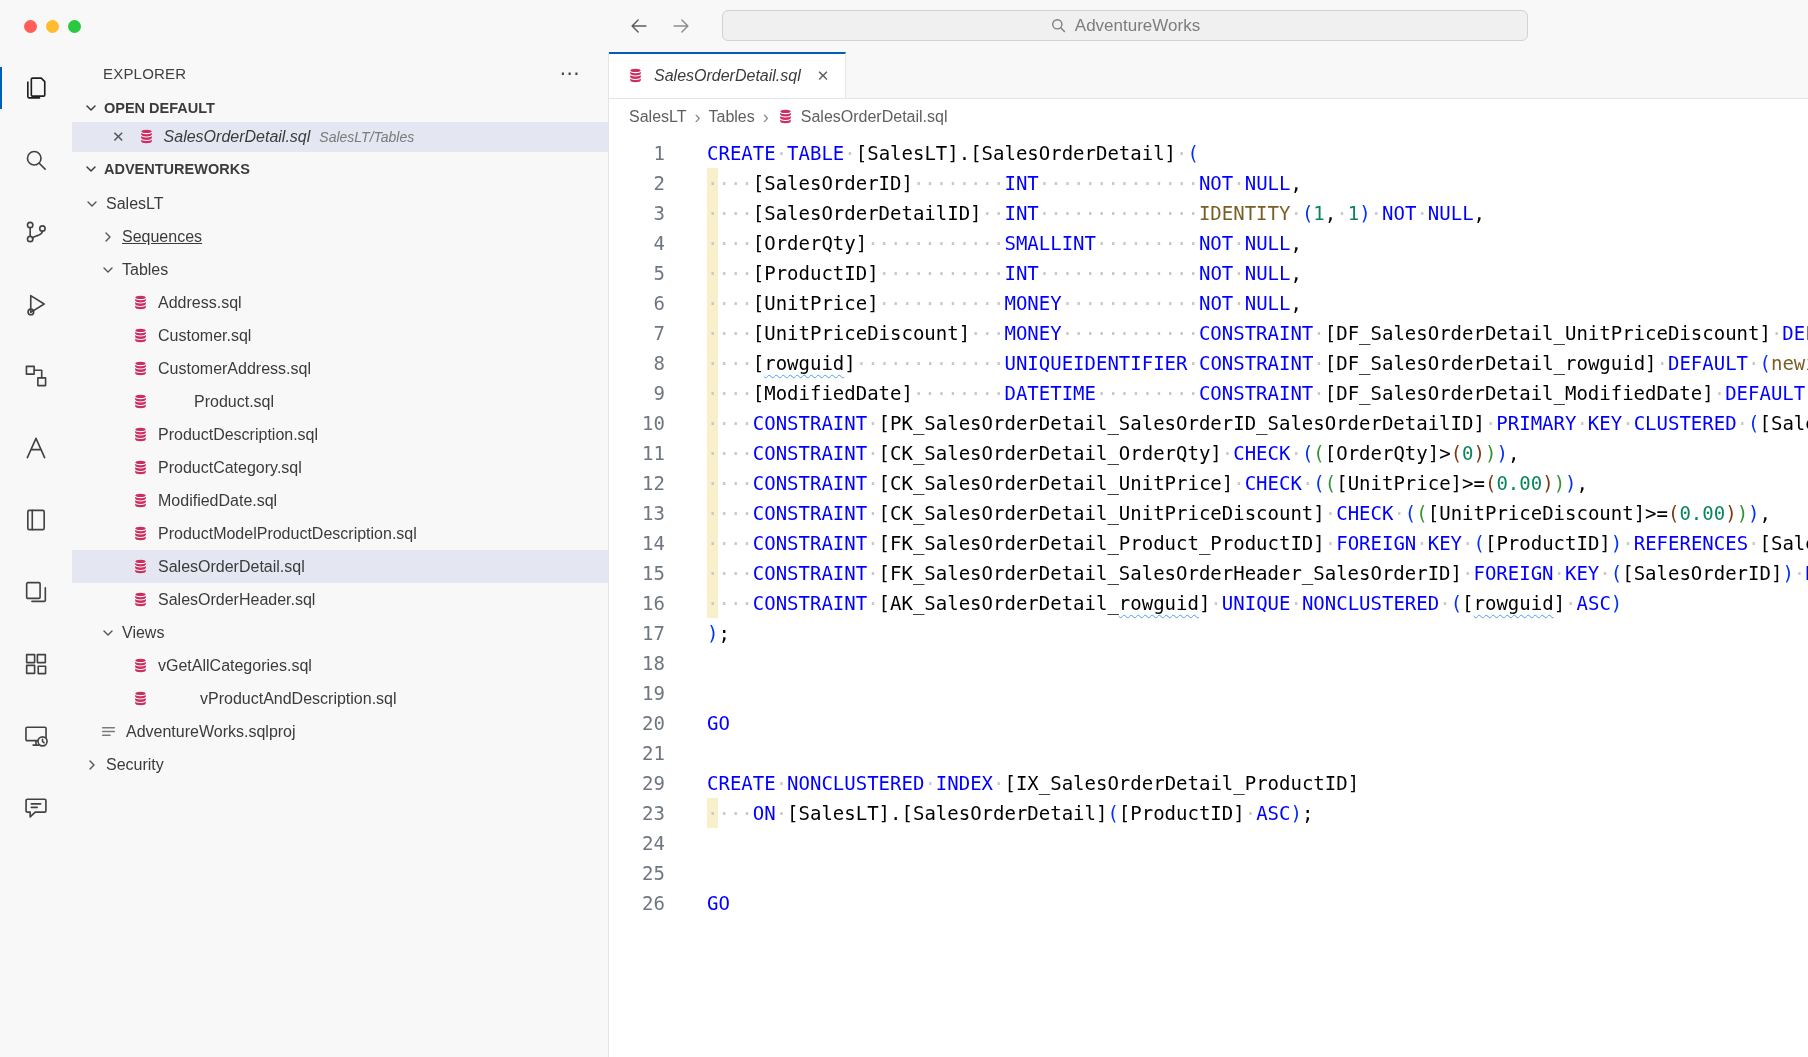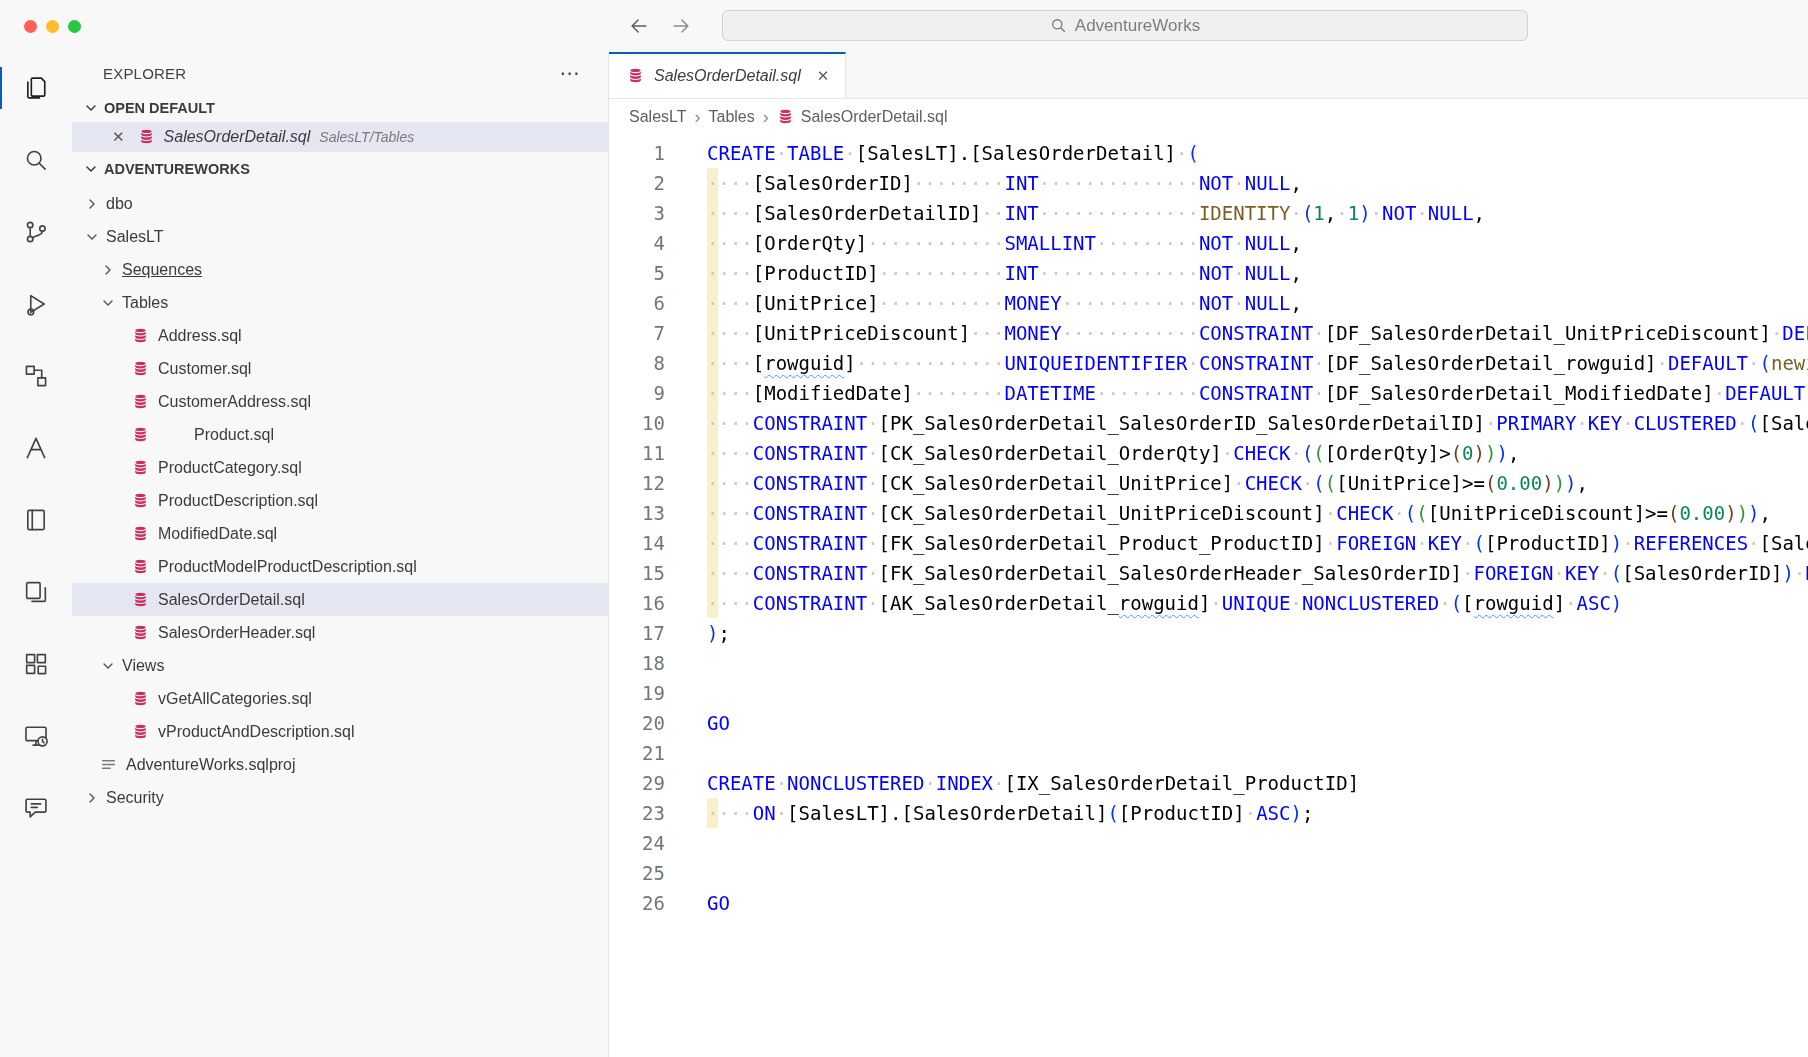--- a/index.html
+++ b/index.html
@@ -243,28 +243,20 @@
               <path d="M4 6l4 4 4-4"></path>
             </svg>
         </span>
         <span>ADVENTUREWORKS</span>
       </div>
 
       <div class="tree">
           <div class="tree-row" style="padding-left: 12px;">
             <span class="twisty">
               <svg viewBox="0 0 16 16">
-                <path d="M6 4l4 4-4 4"></path>
-              </svg>
-            </span>
-            <span class="tlabel">dbo</span>
-          </div>
-          <div class="tree-row" style="padding-left: 12px;">
-            <span class="twisty">
-              <svg viewBox="0 0 16 16">
                 <path d="M4 6l4 4 4-4"></path>
               </svg>
             </span>
             <span class="tlabel">SalesLT</span>
           </div>
           <div class="tree-row" style="padding-left: 28px; text-decoration: underline;">
             <span class="twisty">
               <svg viewBox="0 0 16 16">
                 <path d="M6 4l4 4-4 4"></path>
               </svg>
@@ -315,30 +307,30 @@
             </span>
             <span class="tlabel">Product.sql</span>
           </div>
           <div class="tree-row" style="padding-left: 60px;">
             <span class="ficon">
               <svg viewBox="0 0 16 16">
                 <path fill="#cb2e5f" d="M8 1.6c-3 0-5 .8-5 1.9v9c0 1.1 2 1.9 5 1.9s5-.8 5-1.9v-9c0-1.1-2-1.9-5-1.9z"></path>
                 <path fill="none" stroke="#f8f8f8" stroke-width="1" d="M3 3.5c0 1 2.2 1.8 5 1.8s5-.8 5-1.8M3 6.7c0 1 2.2 1.8 5 1.8s5-.8 5-1.8M3 9.9c0 1 2.2 1.8 5 1.8s5-.8 5-1.8"></path>
               </svg>
             </span>
+            <span class="tlabel">ProductDescription.sql</span>
+          </div>
+          <div class="tree-row" style="padding-left: 60px;">
+            <span class="ficon">
+              <svg viewBox="0 0 16 16">
+                <path fill="#cb2e5f" d="M8 1.6c-3 0-5 .8-5 1.9v9c0 1.1 2 1.9 5 1.9s5-.8 5-1.9v-9c0-1.1-2-1.9-5-1.9z"></path>
+                <path fill="none" stroke="#f8f8f8" stroke-width="1" d="M3 3.5c0 1 2.2 1.8 5 1.8s5-.8 5-1.8M3 6.7c0 1 2.2 1.8 5 1.8s5-.8 5-1.8M3 9.9c0 1 2.2 1.8 5 1.8s5-.8 5-1.8"></path>
+              </svg>
+            </span>
             <span class="tlabel">ProductCategory.sql</span>
-          </div>
-          <div class="tree-row" style="padding-left: 60px;">
-            <span class="ficon">
-              <svg viewBox="0 0 16 16">
-                <path fill="#cb2e5f" d="M8 1.6c-3 0-5 .8-5 1.9v9c0 1.1 2 1.9 5 1.9s5-.8 5-1.9v-9c0-1.1-2-1.9-5-1.9z"></path>
-                <path fill="none" stroke="#f8f8f8" stroke-width="1" d="M3 3.5c0 1 2.2 1.8 5 1.8s5-.8 5-1.8M3 6.7c0 1 2.2 1.8 5 1.8s5-.8 5-1.8M3 9.9c0 1 2.2 1.8 5 1.8s5-.8 5-1.8"></path>
-              </svg>
-            </span>
-            <span class="tlabel">ProductDescription.sql</span>
           </div>
           <div class="tree-row" style="padding-left: 60px;">
             <span class="ficon">
               <svg viewBox="0 0 16 16">
                 <path fill="#cb2e5f" d="M8 1.6c-3 0-5 .8-5 1.9v9c0 1.1 2 1.9 5 1.9s5-.8 5-1.9v-9c0-1.1-2-1.9-5-1.9z"></path>
                 <path fill="none" stroke="#f8f8f8" stroke-width="1" d="M3 3.5c0 1 2.2 1.8 5 1.8s5-.8 5-1.8M3 6.7c0 1 2.2 1.8 5 1.8s5-.8 5-1.8M3 9.9c0 1 2.2 1.8 5 1.8s5-.8 5-1.8"></path>
               </svg>
             </span>
             <span class="tlabel">ModifiedDate.sql</span>
           </div>
@@ -379,21 +371,21 @@
           </div>
           <div class="tree-row" style="padding-left: 60px;">
             <span class="ficon">
               <svg viewBox="0 0 16 16">
                 <path fill="#cb2e5f" d="M8 1.6c-3 0-5 .8-5 1.9v9c0 1.1 2 1.9 5 1.9s5-.8 5-1.9v-9c0-1.1-2-1.9-5-1.9z"></path>
                 <path fill="none" stroke="#f8f8f8" stroke-width="1" d="M3 3.5c0 1 2.2 1.8 5 1.8s5-.8 5-1.8M3 6.7c0 1 2.2 1.8 5 1.8s5-.8 5-1.8M3 9.9c0 1 2.2 1.8 5 1.8s5-.8 5-1.8"></path>
               </svg>
             </span>
             <span class="tlabel">vGetAllCategories.sql</span>
           </div>
-          <div class="tree-row" style="padding-left: 60px;">
+          <div class="tree-row" style="padding-left: 60px; gap: 42px;">
             <span class="ficon">
               <svg viewBox="0 0 16 16">
                 <path fill="#cb2e5f" d="M8 1.6c-3 0-5 .8-5 1.9v9c0 1.1 2 1.9 5 1.9s5-.8 5-1.9v-9c0-1.1-2-1.9-5-1.9z"></path>
                 <path fill="none" stroke="#f8f8f8" stroke-width="1" d="M3 3.5c0 1 2.2 1.8 5 1.8s5-.8 5-1.8M3 6.7c0 1 2.2 1.8 5 1.8s5-.8 5-1.8M3 9.9c0 1 2.2 1.8 5 1.8s5-.8 5-1.8"></path>
               </svg>
             </span>
             <span class="tlabel">vProductAndDescription.sql</span>
           </div>
           <div class="tree-row" style="padding-left: 28px;">
             <span class="ficon">

